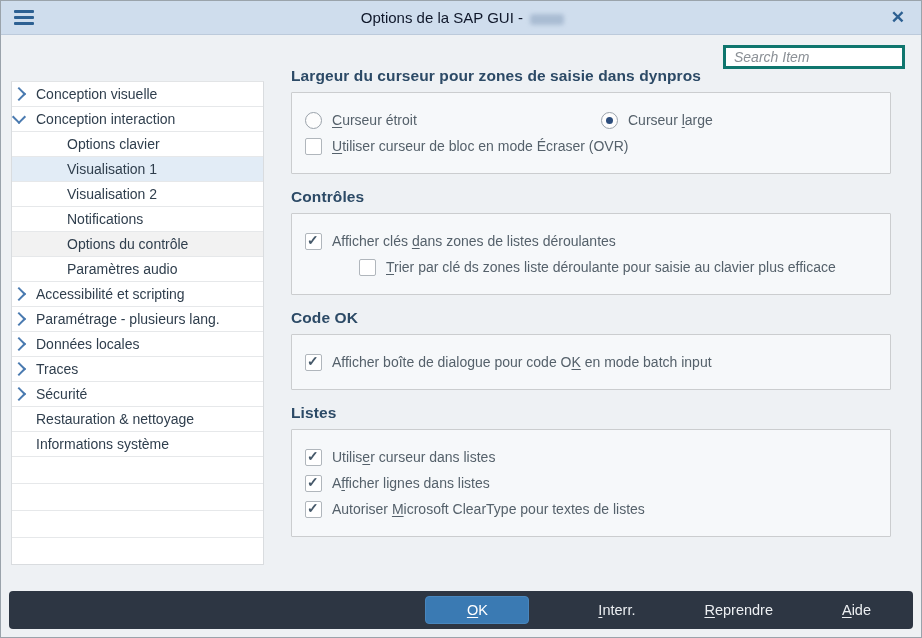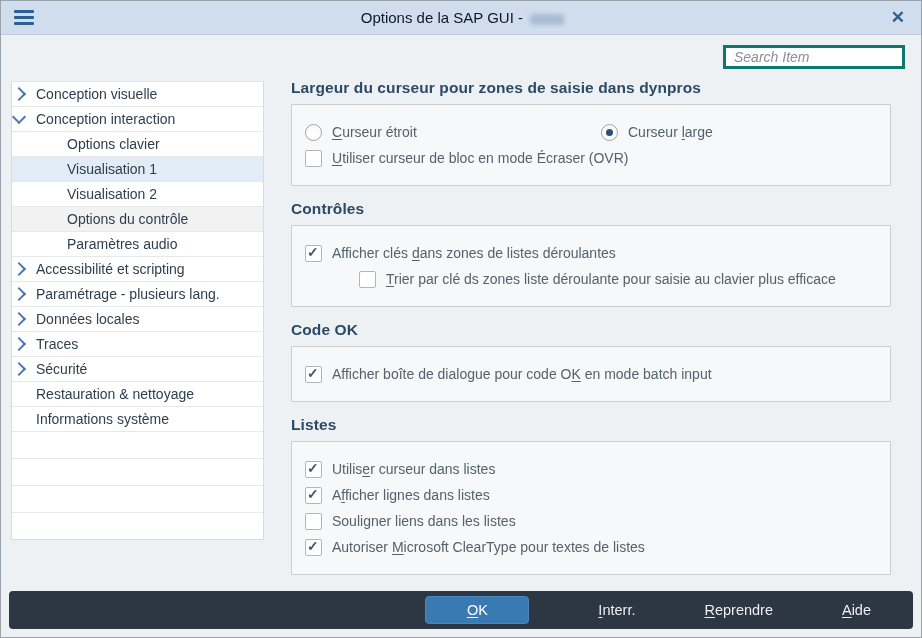--- a/index.html
+++ b/index.html
@@ -29,21 +29,21 @@
     font-size:14px;color:#2f3e4d;cursor:pointer;white-space:nowrap;}
   .trow.lvl1{padding-left:55px;}
   .trow.selected{background:#e2ecf6;}
   .trow.shaded{background:#f2f2f2;}
   .trow.empty{height:26px;cursor:default;}
   .chev{width:8px;height:8px;border-right:2px solid #4a7ab0;border-bottom:2px solid #4a7ab0;
     transform:rotate(-45deg);margin-right:12px;margin-left:2px;flex:0 0 auto;}
   .chev.expanded{transform:rotate(45deg);margin-top:-4px;}
   .chev-spacer{width:24px;flex:0 0 auto;}
   
-  .content{position:absolute;left:290px;top:78px;width:600px;}
+  .content{position:absolute;left:290px;top:66px;width:600px;}
   .sec-h{font-size:15.5px;color:#2c4a66;margin:0 0 7px 0;font-weight:600;letter-spacing:.1px;}
   .gbox{background:#f6f8fa;border:1px solid #cbcdcf;border-radius:1px;
     padding:11px 13px;margin-bottom:14px;box-sizing:border-box;}
   .opt-row{display:flex;align-items:center;gap:10px;font-size:14px;color:#55616b;
     min-height:20px;margin:6px 0;}
   .opt-row.indent{margin-left:30px;padding-left:24px;}
   .half{display:flex;align-items:center;gap:10px;flex:0 0 50%;}
   .mn{text-decoration:underline;text-underline-offset:2px;}
   
   .cb{width:15px;height:15px;background:#fff;border:1px solid #b0b6bc;border-radius:2px;
@@ -94,20 +94,23 @@
     </div>
     <div class="trow lvl1">
       <span>Options clavier</span>
     </div>
     <div class="trow lvl1 selected">
       <span>Visualisation 1</span>
     </div>
     <div class="trow lvl1">
       <span>Visualisation 2</span>
     </div>
+    <div class="trow lvl1">
+      <span>Notifications</span>
+    </div>
     <div class="trow lvl1 shaded">
       <span>Options du contrôle</span>
     </div>
     <div class="trow lvl1">
       <span>Paramètres audio</span>
     </div>
     <div class="trow">
       <span class="chev"></span>
       <span>Accessibilité et scripting</span>
     </div>
@@ -185,24 +188,20 @@
     <div class="gbox">
       <div class="opt-row">
         <span class="cb checked"></span>
         <span><span>Utilis</span><span class="mn">e</span><span>r curseur dans listes</span></span>
       </div>
       <div class="opt-row">
         <span class="cb checked"></span>
         <span><span>A</span><span class="mn">f</span><span>ficher lignes dans listes</span></span>
       </div>
       <div class="opt-row">
-        <span class="cb"></span>
-        <span><span>Souligner liens dans les listes</span><span class="mn"></span><span></span></span>
-      </div>
-      <div class="opt-row">
         <span class="cb checked"></span>
         <span><span>Autoriser </span><span class="mn">M</span><span>icrosoft ClearType pour textes de listes</span></span>
       </div>
     </div>
 
   </div>
 
   <div class="footer">
     <button class="fbtn primary">
         <span><span></span><span class="mn">O</span><span>K</span></span>

